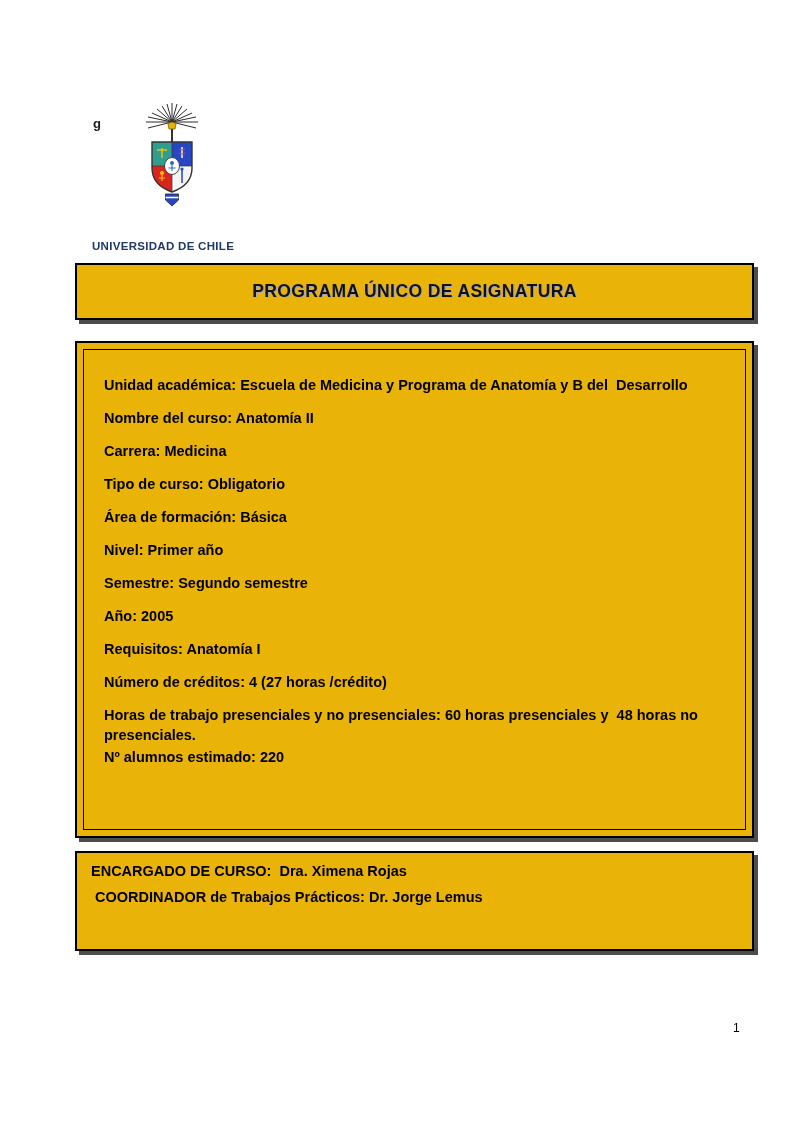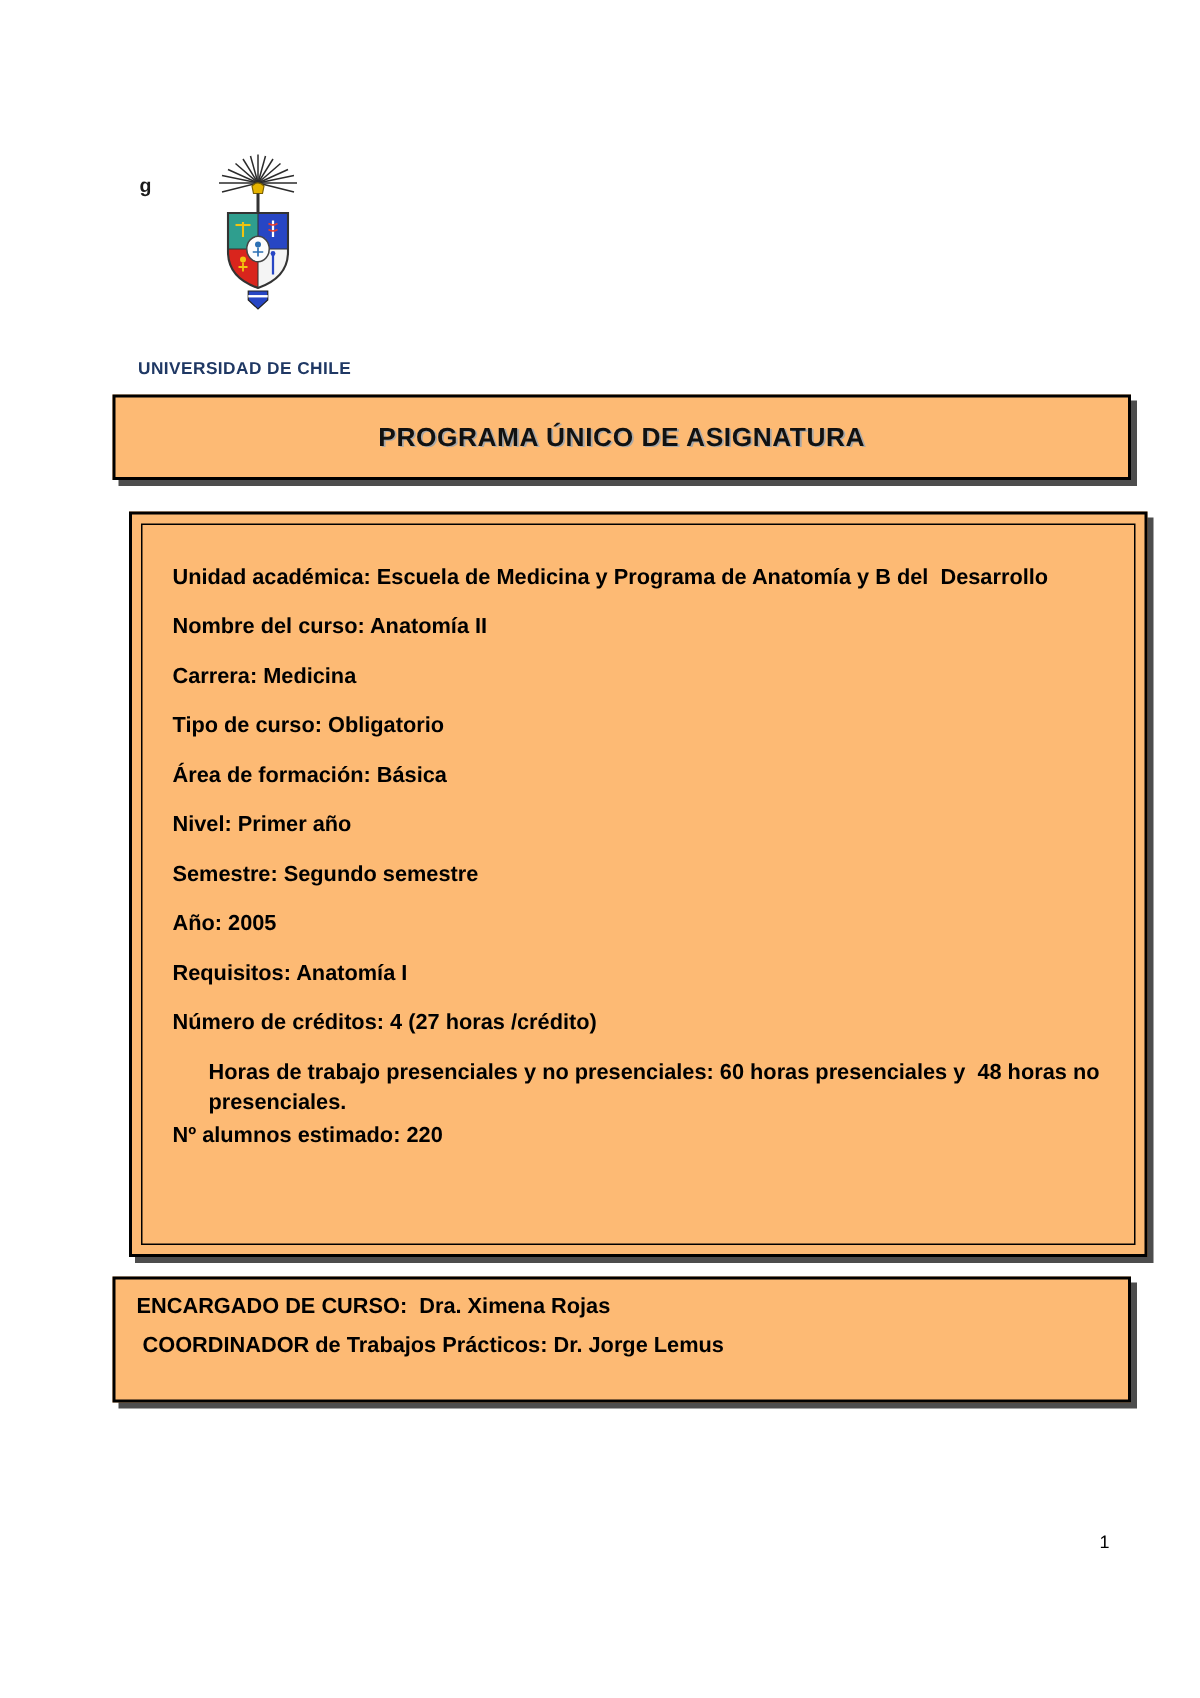--- a/index.html
+++ b/index.html
@@ -34,21 +34,21 @@
     left: 92px; top: 209px;
     color: #1f3864;
     font-weight: bold;
     font-size: 11.5px;
     line-height: 15px;
     letter-spacing: 0.3px;
     white-space: pre;
   }
 
   .shadow-box {
-    background: #fdba74;
+    background: #eab308;
     border: 2px solid #000000;
     box-shadow: 4px 4px 0 #4d4d4d;
   }
 
   .title-box {
     position: absolute;
     left: 75px; top: 263px;
     width: 679px; height: 57px;
     display: flex;
     align-items: center;
@@ -58,43 +58,43 @@
     font-size: 17.5px;
     font-weight: bold;
     letter-spacing: 0.4px;
     color: #111;
     text-shadow: 1.2px 1.2px 0 #a8a8a8;
     white-space: pre;
   }
 
   .main-box {
     position: absolute;
-    left: 86px; top: 341px;
+    left: 75px; top: 341px;
     width: 679px; height: 497px;
     padding: 6px;
   }
   .main-inner {
     width: 100%; height: 100%;
     border: 1px solid #000;
     padding: 25px 10px 0 20px;
   }
   .main-inner p {
     font-size: 14.5px;
     font-weight: bold;
     line-height: 20px;
     margin-bottom: 13px;
     white-space: pre-wrap;
     color: #000;
   }
-  .main-inner p.tight { margin-bottom: 2px; margin-left: 24px; }
+  .main-inner p.tight { margin-bottom: 2px; }
 
   .staff-box {
     position: absolute;
     left: 75px; top: 851px;
-    width: 679px; height: 84px;
+    width: 679px; height: 100px;
     padding: 5px 14px 0 14px;
   }
   .staff-box p {
     font-size: 14.5px;
     font-weight: bold;
     line-height: 26px;
     white-space: pre-wrap;
     color: #000;
   }
 

